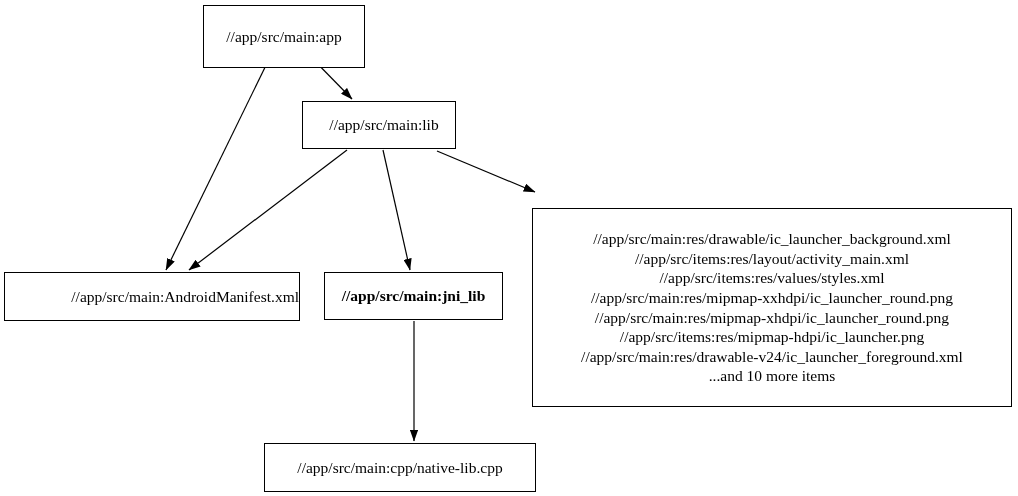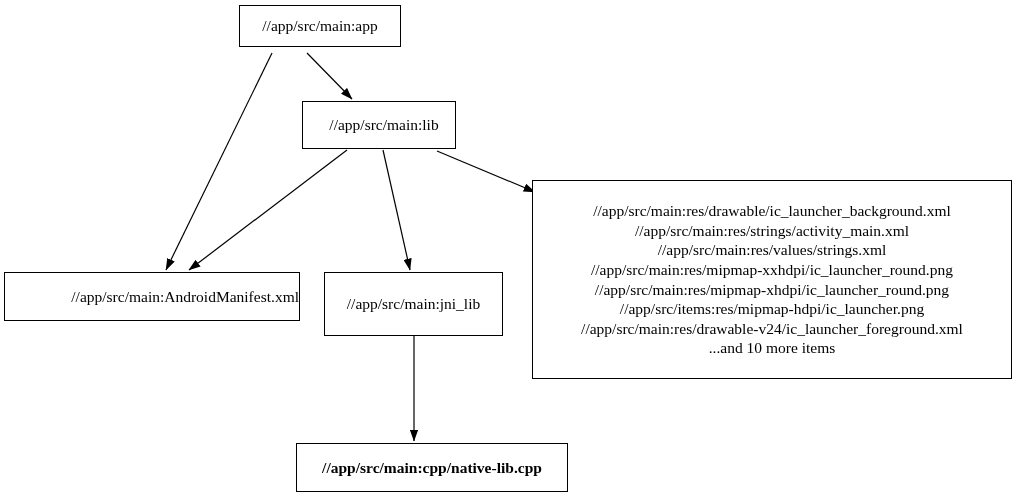--- a/index.html
+++ b/index.html
@@ -33,28 +33,28 @@
     box-sizing: border-box;
     border: 1px solid #000000;
     background: #ffffff;
     display: flex;
     align-items: center;
     justify-content: center;
     font-size: 15.5px;
     white-space: nowrap;
     text-align: center;
   }
-  .node-app        { left: 203px; top: 5px;   width: 162px; height: 42px; margin-left: 36px; }
+  .node-app        { left: 203px; top: 5px;   width: 162px; height: 63px; }
   .node-lib        { left: 302px; top: 101px; width: 154px; height: 48px; padding-left: 10px; }
   .node-manifest   { left: 4px;   top: 272px; width: 296px; height: 49px; justify-content: flex-end; }
-  .node-jni-lib    { left: 324px; top: 272px; width: 179px; height: 64px; }
-  .node-native-lib { left: 296px; top: 443px; width: 272px; height: 49px; font-weight: bold; }
+  .node-jni-lib    { left: 324px; top: 272px; width: 179px; height: 48px; font-weight: bold; }
+  .node-native-lib { left: 264px; top: 443px; width: 272px; height: 49px; }
   .node-res {
     left: 532px;
-    top: 180px;
+    top: 208px;
     width: 480px;
     height: 199px;
     flex-direction: column;
     justify-content: center;
   }
   .node-res .res-line {
     line-height: 19.6px;
     height: 19.6px;
   }
 </style>
@@ -88,22 +88,22 @@
   <div class="node node-manifest">
     <span>//app/src/main:AndroidManifest.xml</span>
   </div>
 
   <div class="node node-jni-lib">
     <span>//app/src/main:jni_lib</span>
   </div>
 
   <div class="node node-res">
     <div class="res-line">//app/src/main:res/drawable/ic_launcher_background.xml</div>
-    <div class="res-line">//app/src/main:res/strings/activity_main.xml</div>
-    <div class="res-line">//app/src/main:res/values/strings.xml</div>
+    <div class="res-line">//app/src/items:res/layout/activity_main.xml</div>
+    <div class="res-line">//app/src/items:res/values/styles.xml</div>
     <div class="res-line">//app/src/main:res/mipmap-xxhdpi/ic_launcher_round.png</div>
     <div class="res-line">//app/src/main:res/mipmap-xhdpi/ic_launcher_round.png</div>
     <div class="res-line">//app/src/items:res/mipmap-hdpi/ic_launcher.png</div>
     <div class="res-line">//app/src/main:res/drawable-v24/ic_launcher_foreground.xml</div>
     <div class="res-line">...and 10 more items</div>
   </div>
 
   <div class="node node-native-lib">
     <span>//app/src/main:cpp/native-lib.cpp</span>
   </div>

